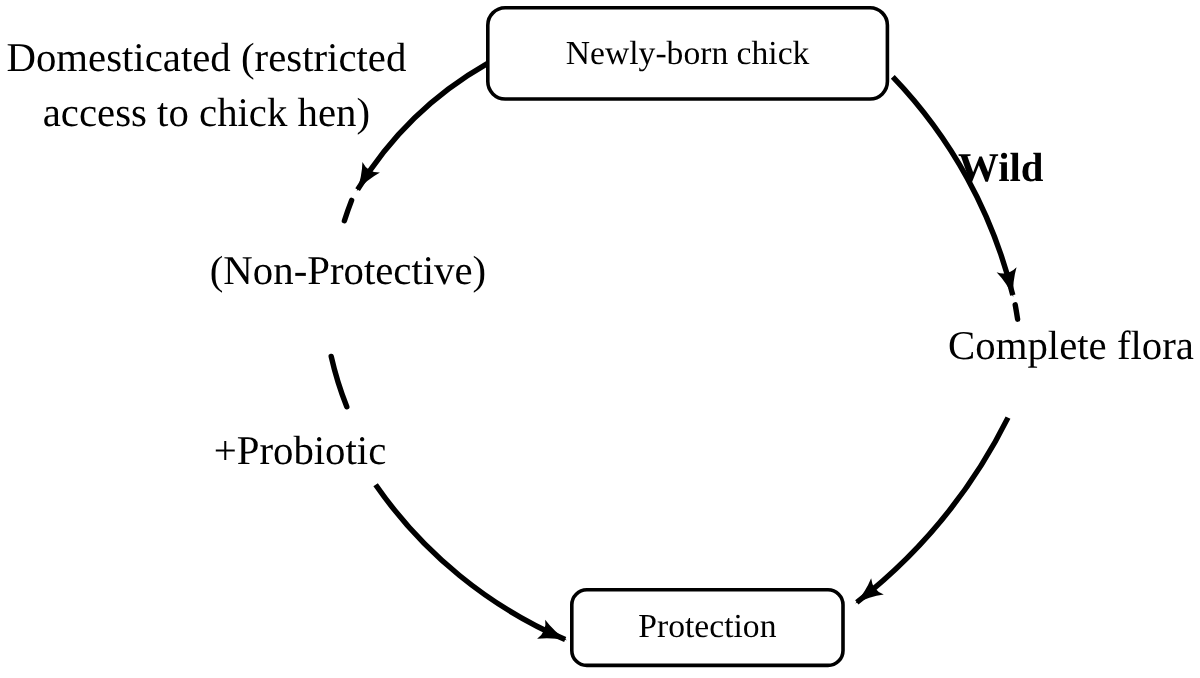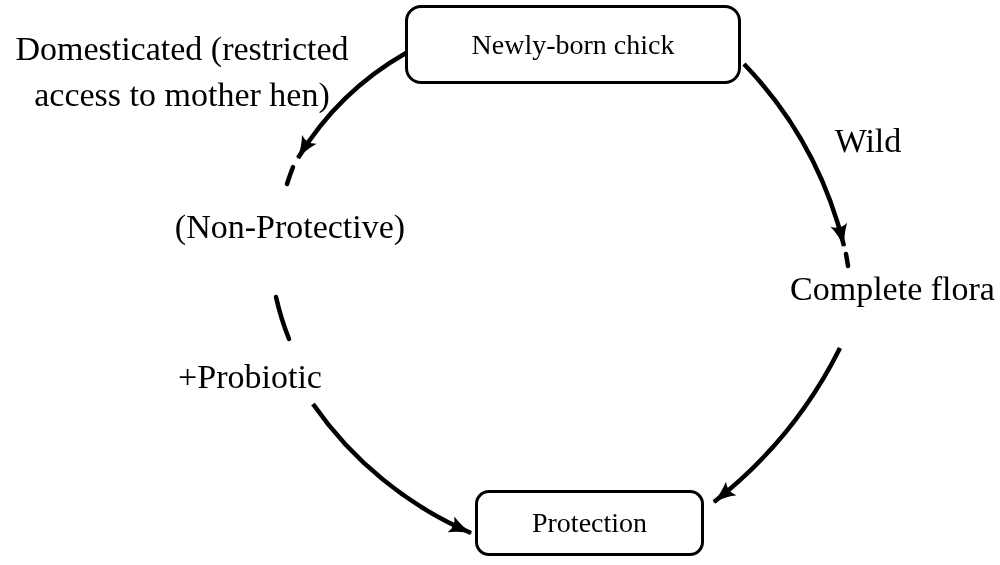--- a/index.html
+++ b/index.html
@@ -22,22 +22,22 @@
   }
   #node-top{left:405px;top:5px;width:336px;height:79px;}
   #node-bottom{left:475px;top:490px;width:229px;height:66px;border-radius:14px;}
   .lbl{
     position:absolute;
     text-align:center;
     font-size:34px;
     line-height:42px;
     white-space:nowrap;
   }
-  #lbl-domesticated{left:0px;top:26px;width:344px;line-height:46px;padding-left:10px;}
-  #lbl-wild{left:798px;top:120px;width:140px;}
+  #lbl-domesticated{left:0px;top:26px;width:344px;line-height:46px;}
+  #lbl-wild{left:764px;top:120px;width:140px;font-weight:bold;}
   #lbl-direct-flora{left:140px;top:206px;width:300px;}
   #lbl-probiotic{left:130px;top:356px;width:240px;}
   #lbl-complete-flora{left:776px;top:268px;width:233px;}
   #arcs{position:absolute;left:0;top:0;}
 </style>
 </head>
 <body>
 
 <div id="stage">
 
@@ -64,21 +64,21 @@
   <div id="node-top" class="node">
     <span>Newly-born chick</span>
   </div>
 
   <div id="node-bottom" class="node">
     <span>Protection</span>
   </div>
 
   <div id="lbl-domesticated" class="lbl">
     <div>Domesticated (restricted</div>
-    <div>access to mother hen)</div>
+    <div>access to chick hen)</div>
   </div>
 
   <div id="lbl-wild" class="lbl">Wild</div>
 
   <div id="lbl-direct-flora" class="lbl">
     <div>(Non-Protective)</div>
   </div>
 
   <div id="lbl-probiotic" class="lbl">+Probiotic</div>
 

